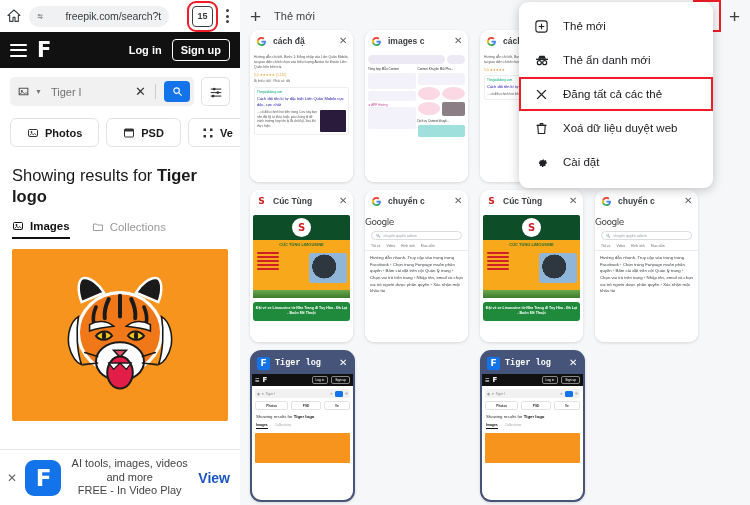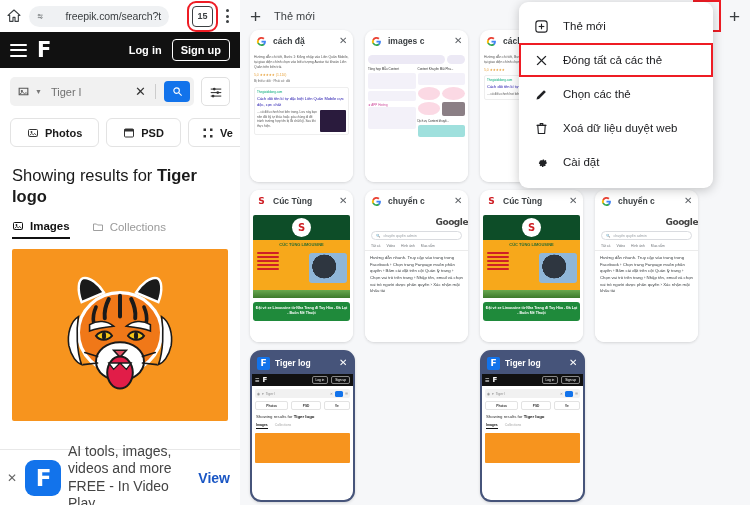--- a/index.html
+++ b/index.html
@@ -109,21 +109,21 @@
   }
   .banner-x { font-size: 12px; color: #666; flex: 0 0 12px; text-align: center; }
   .banner-logo {
     width: 36px; height: 36px; border-radius: 9px; background: #1273eb; flex: 0 0 36px;
     display: flex; align-items: center; justify-content: center;
     font-size: 23px; font-weight: 900; color: #fff; font-family: "DejaVu Sans", sans-serif;
     letter-spacing: -1px;
   }
   .banner-txt { flex: 1 1 auto; line-height: 1.22; }
   .banner-title { font-size: 11px; font-weight: 700; color: #111; }
-  .banner-sub { font-size: 14px; color: #444; }
+  .banner-sub { font-size: 11px; color: #444; text-align: center; }
   .banner-view { font-size: 14px; font-weight: 700; color: #1a56c4; padding-right: 4px; }
 
   
   .right-panel {
     flex: 1 1 auto; height: 505px; background: #f6f7f9; position: relative; overflow: hidden;
   }
   .ts-topbar {
     height: 32px; display: flex; align-items: center; padding: 0 10px; gap: 13px;
     background: #f6f7f9;
   }
@@ -157,30 +157,30 @@
     display: flex; align-items: center; justify-content: center;
     font-size: 10px; font-weight: 900; line-height: 1;
   }
   .fav-google { font-family: "DejaVu Sans", sans-serif; }
   .fav-fp { background: #1273eb; color: #fff; font-family: "DejaVu Sans", sans-serif; font-size: 9px;}
   .fav-cuc { background: #fff; }
   .tcard-title {
     flex: 1 1 auto; font-size: 8.5px; font-weight: 700; color: #3c4043;
     white-space: nowrap; overflow: hidden;
   }
-  .tcard.selected .tcard-title { color: #fff; }
+  .tcard.selected .tcard-title { color: #fff; font-family: Liberation Mono, monospace; }
   .tcard-close { font-size: 10px; color: #5f6368; flex: 0 0 9px; line-height: 1; }
   .tcard.selected .tcard-close { color: #fff; }
   .tcard-body { flex: 1 1 auto; overflow: hidden; background: #fff; position: relative; }
   .tcard.selected .tcard-body { border-radius: 0 0 7px 7px; }
 
   
   .mini { width: 100%; height: 100%; position: relative; font-size: 3.2px; color: #444; }
   .g-logo {
-    text-align: right; font-size: 9px; font-weight: 700; letter-spacing: -0.5px;
+    text-align: left; font-size: 9px; font-weight: 400; letter-spacing: -0.5px;
     font-family: "DejaVu Sans", sans-serif; padding-top: 5px;
   }
   .g-searchpill {
     margin: 4px 6px; height: 9px; border-radius: 5px; border: 0.7px solid #dadce0;
     display: flex; align-items: center; padding: 0 4px; gap: 3px; font-size: 3.6px; color: #9aa0a6;
   }
   .g-tabs { display: flex; gap: 6px; padding: 0 6px 2px 6px; font-size: 3.4px; color: #70757a;
             border-bottom: .6px solid #ebebeb; }
   .g-para { padding: 4px 5px; font-size: 4.3px; line-height: 1.55; color: #3c4043; }
 
@@ -771,36 +771,39 @@
       <div class="menu-item">
         <span class="menu-ico">
           <svg width="15" height="15" viewBox="0 0 24 24">
               <rect x="3" y="3" width="18" height="18" rx="4" fill="none" stroke="#202124" stroke-width="1.8"></rect>
               <line x1="12" y1="7.5" x2="12" y2="16.5" stroke="#202124" stroke-width="1.8"></line>
               <line x1="7.5" y1="12" x2="16.5" y2="12" stroke="#202124" stroke-width="1.8"></line>
             </svg>
         </span>
         <span>Thẻ mới</span>
       </div>
+      <div class="menu-item">
+        <span class="menu-ico">
+          <svg width="16" height="16" viewBox="0 0 24 24">
+            <path d="M6 10l2.2-4.5h7.6L18 10z" fill="#202124"></path>
+            <rect x="3" y="10" width="18" height="2" fill="#202124"></rect>
+            <circle cx="8" cy="16" r="3" fill="none" stroke="#202124" stroke-width="1.8"></circle>
+            <circle cx="16" cy="16" r="3" fill="none" stroke="#202124" stroke-width="1.8"></circle>
+          </svg>
+        </span>
+        <span>Thẻ ẩn danh mới</span>
+      </div>
       <div class="menu-item highlight">
         <span class="menu-ico">
           <svg width="15" height="15" viewBox="0 0 24 24">
               <line x1="5" y1="5" x2="19" y2="19" stroke="#202124" stroke-width="2.2"></line>
               <line x1="19" y1="5" x2="5" y2="19" stroke="#202124" stroke-width="2.2"></line>
             </svg>
         </span>
-        <span>Đóng tất cả các thẻ</span>
-      </div>
-      <div class="menu-item">
-        <span class="menu-ico">
-          <svg width="15" height="15" viewBox="0 0 24 24">
-              <path d="M4 20l1-4L16 5l3 3L8 19z" fill="#202124"></path>
-            </svg>
-        </span>
-        <span>Chọn các thẻ</span>
+        <span>Đăng tất cả các thẻ</span>
       </div>
       <div class="menu-item">
         <span class="menu-ico">
           <svg width="15" height="15" viewBox="0 0 24 24">
               <path d="M6 7h12l-1 13H7z" fill="none" stroke="#202124" stroke-width="1.8"></path>
               <line x1="4" y1="7" x2="20" y2="7" stroke="#202124" stroke-width="1.8"></line>
               <path d="M10 4h4v3h-4z" fill="none" stroke="#202124" stroke-width="1.8"></path>
             </svg>
         </span>
         <span>Xoá dữ liệu duyệt web</span>

